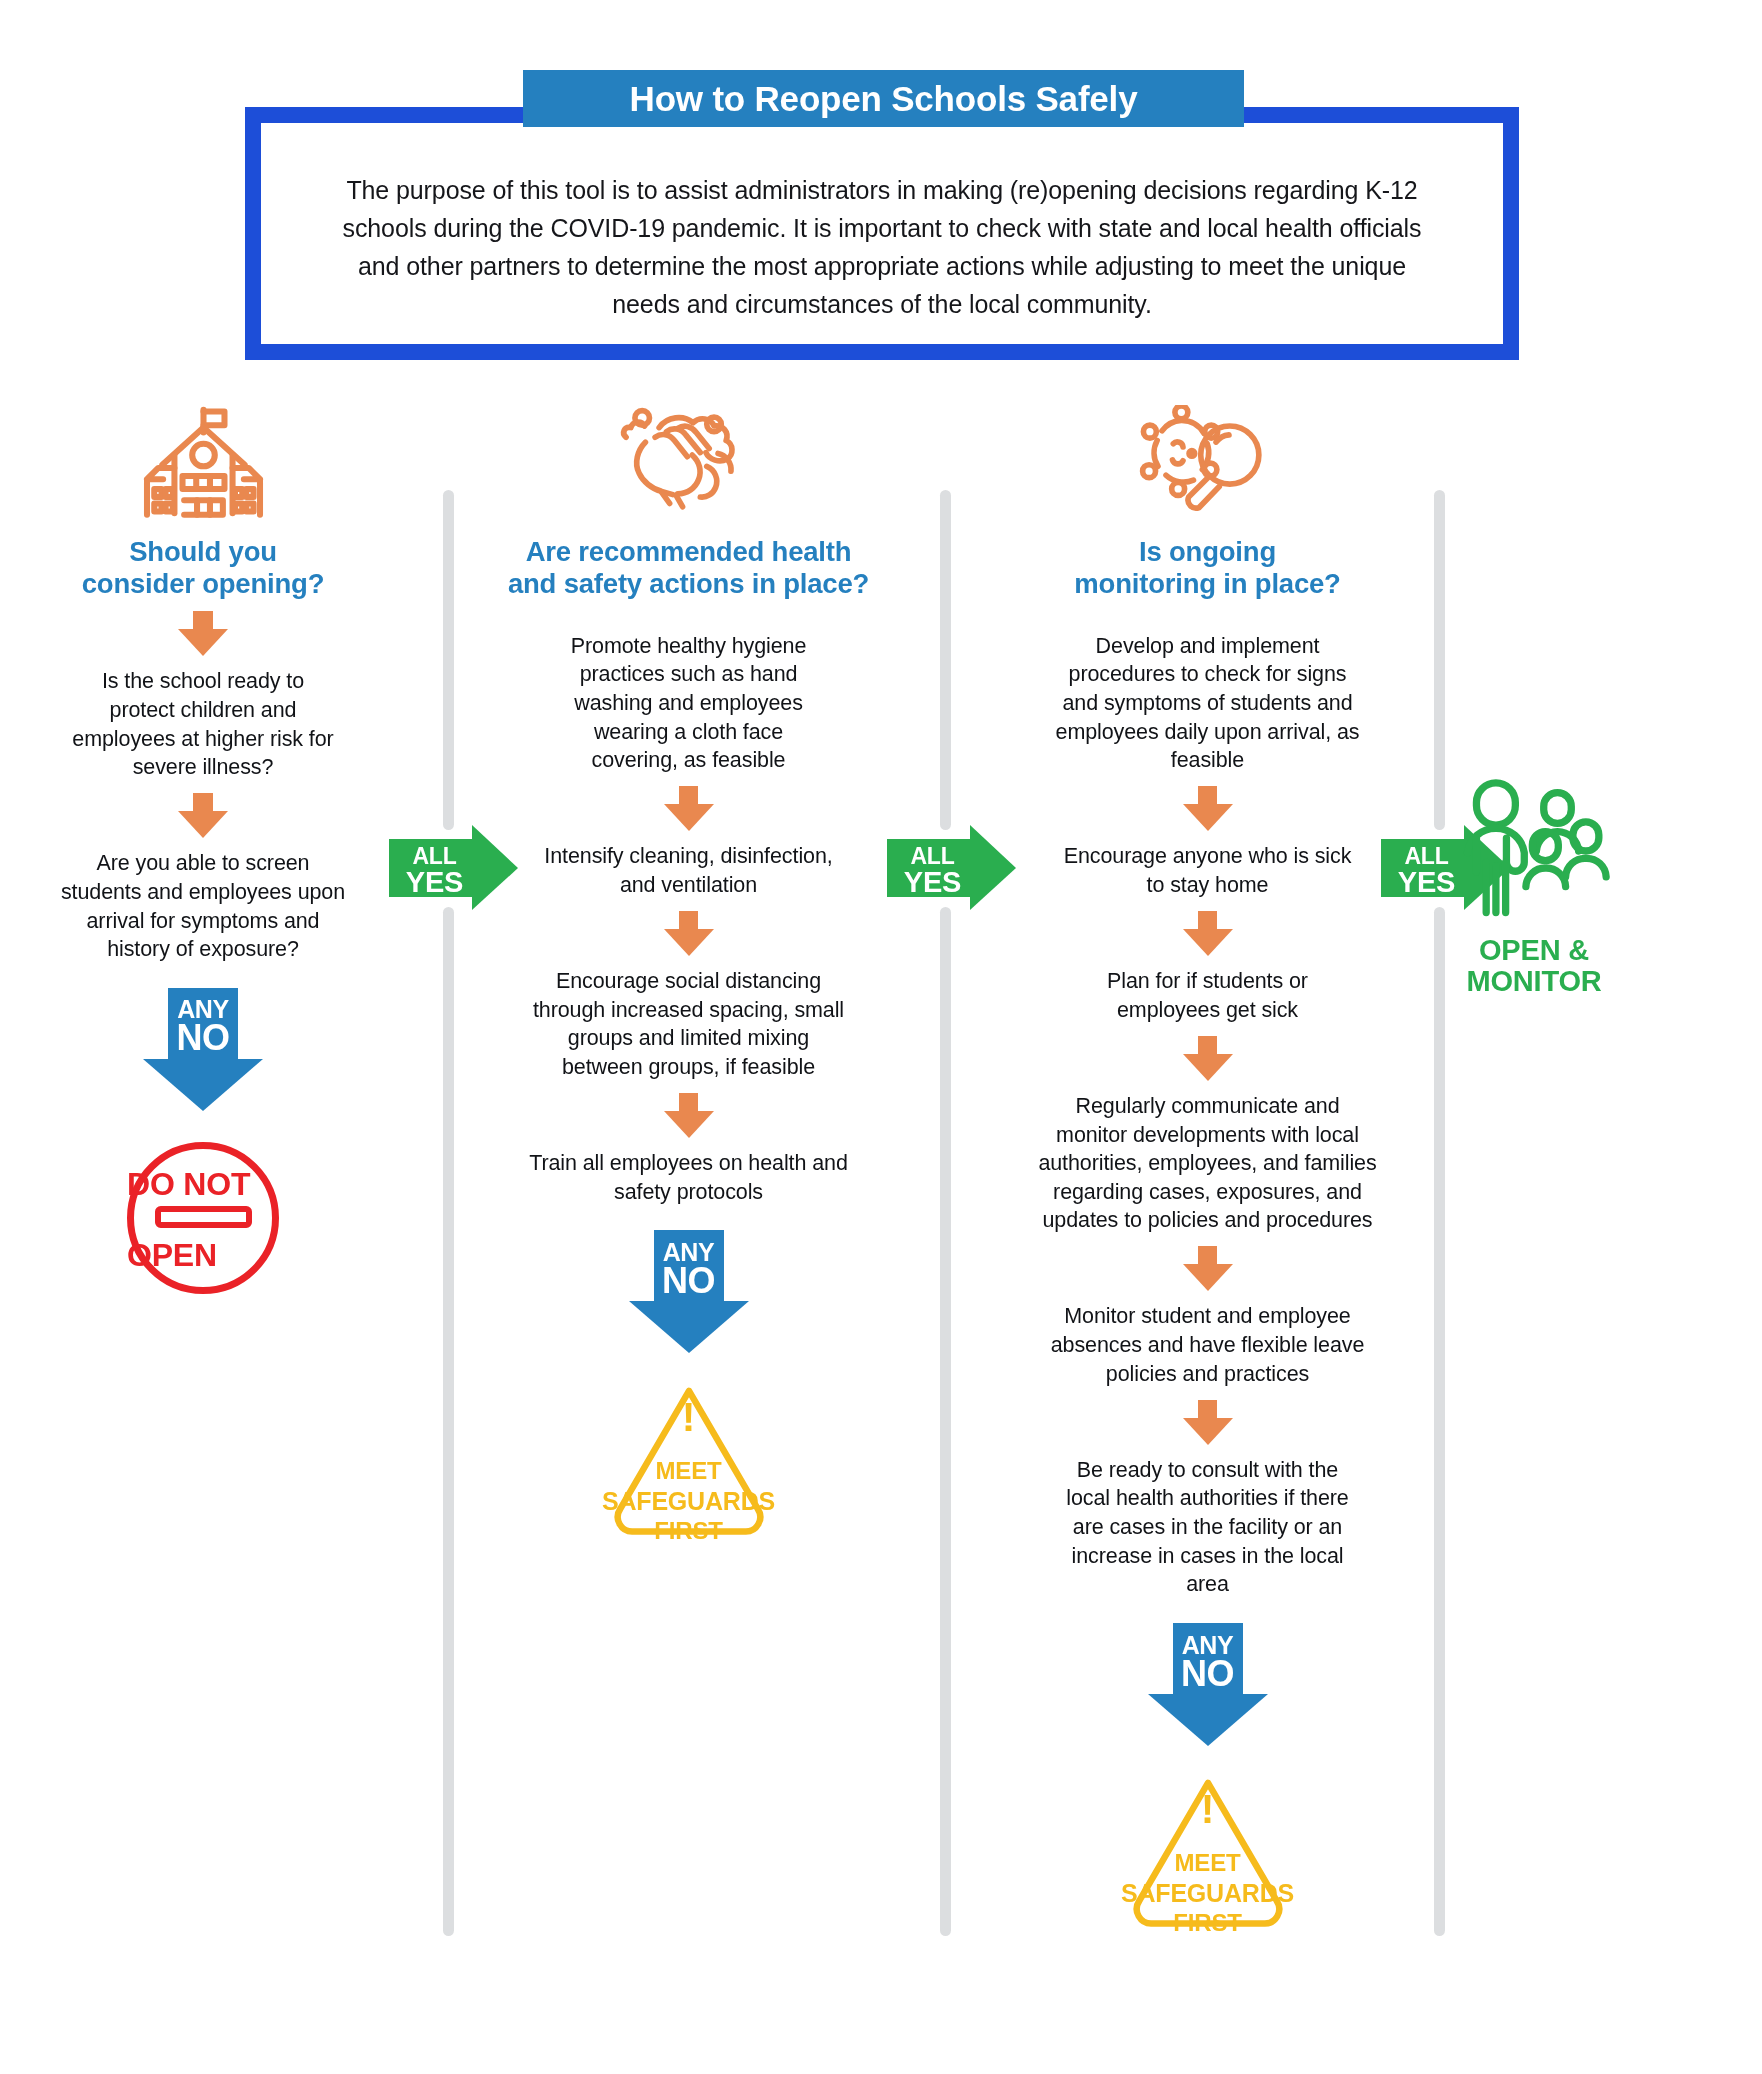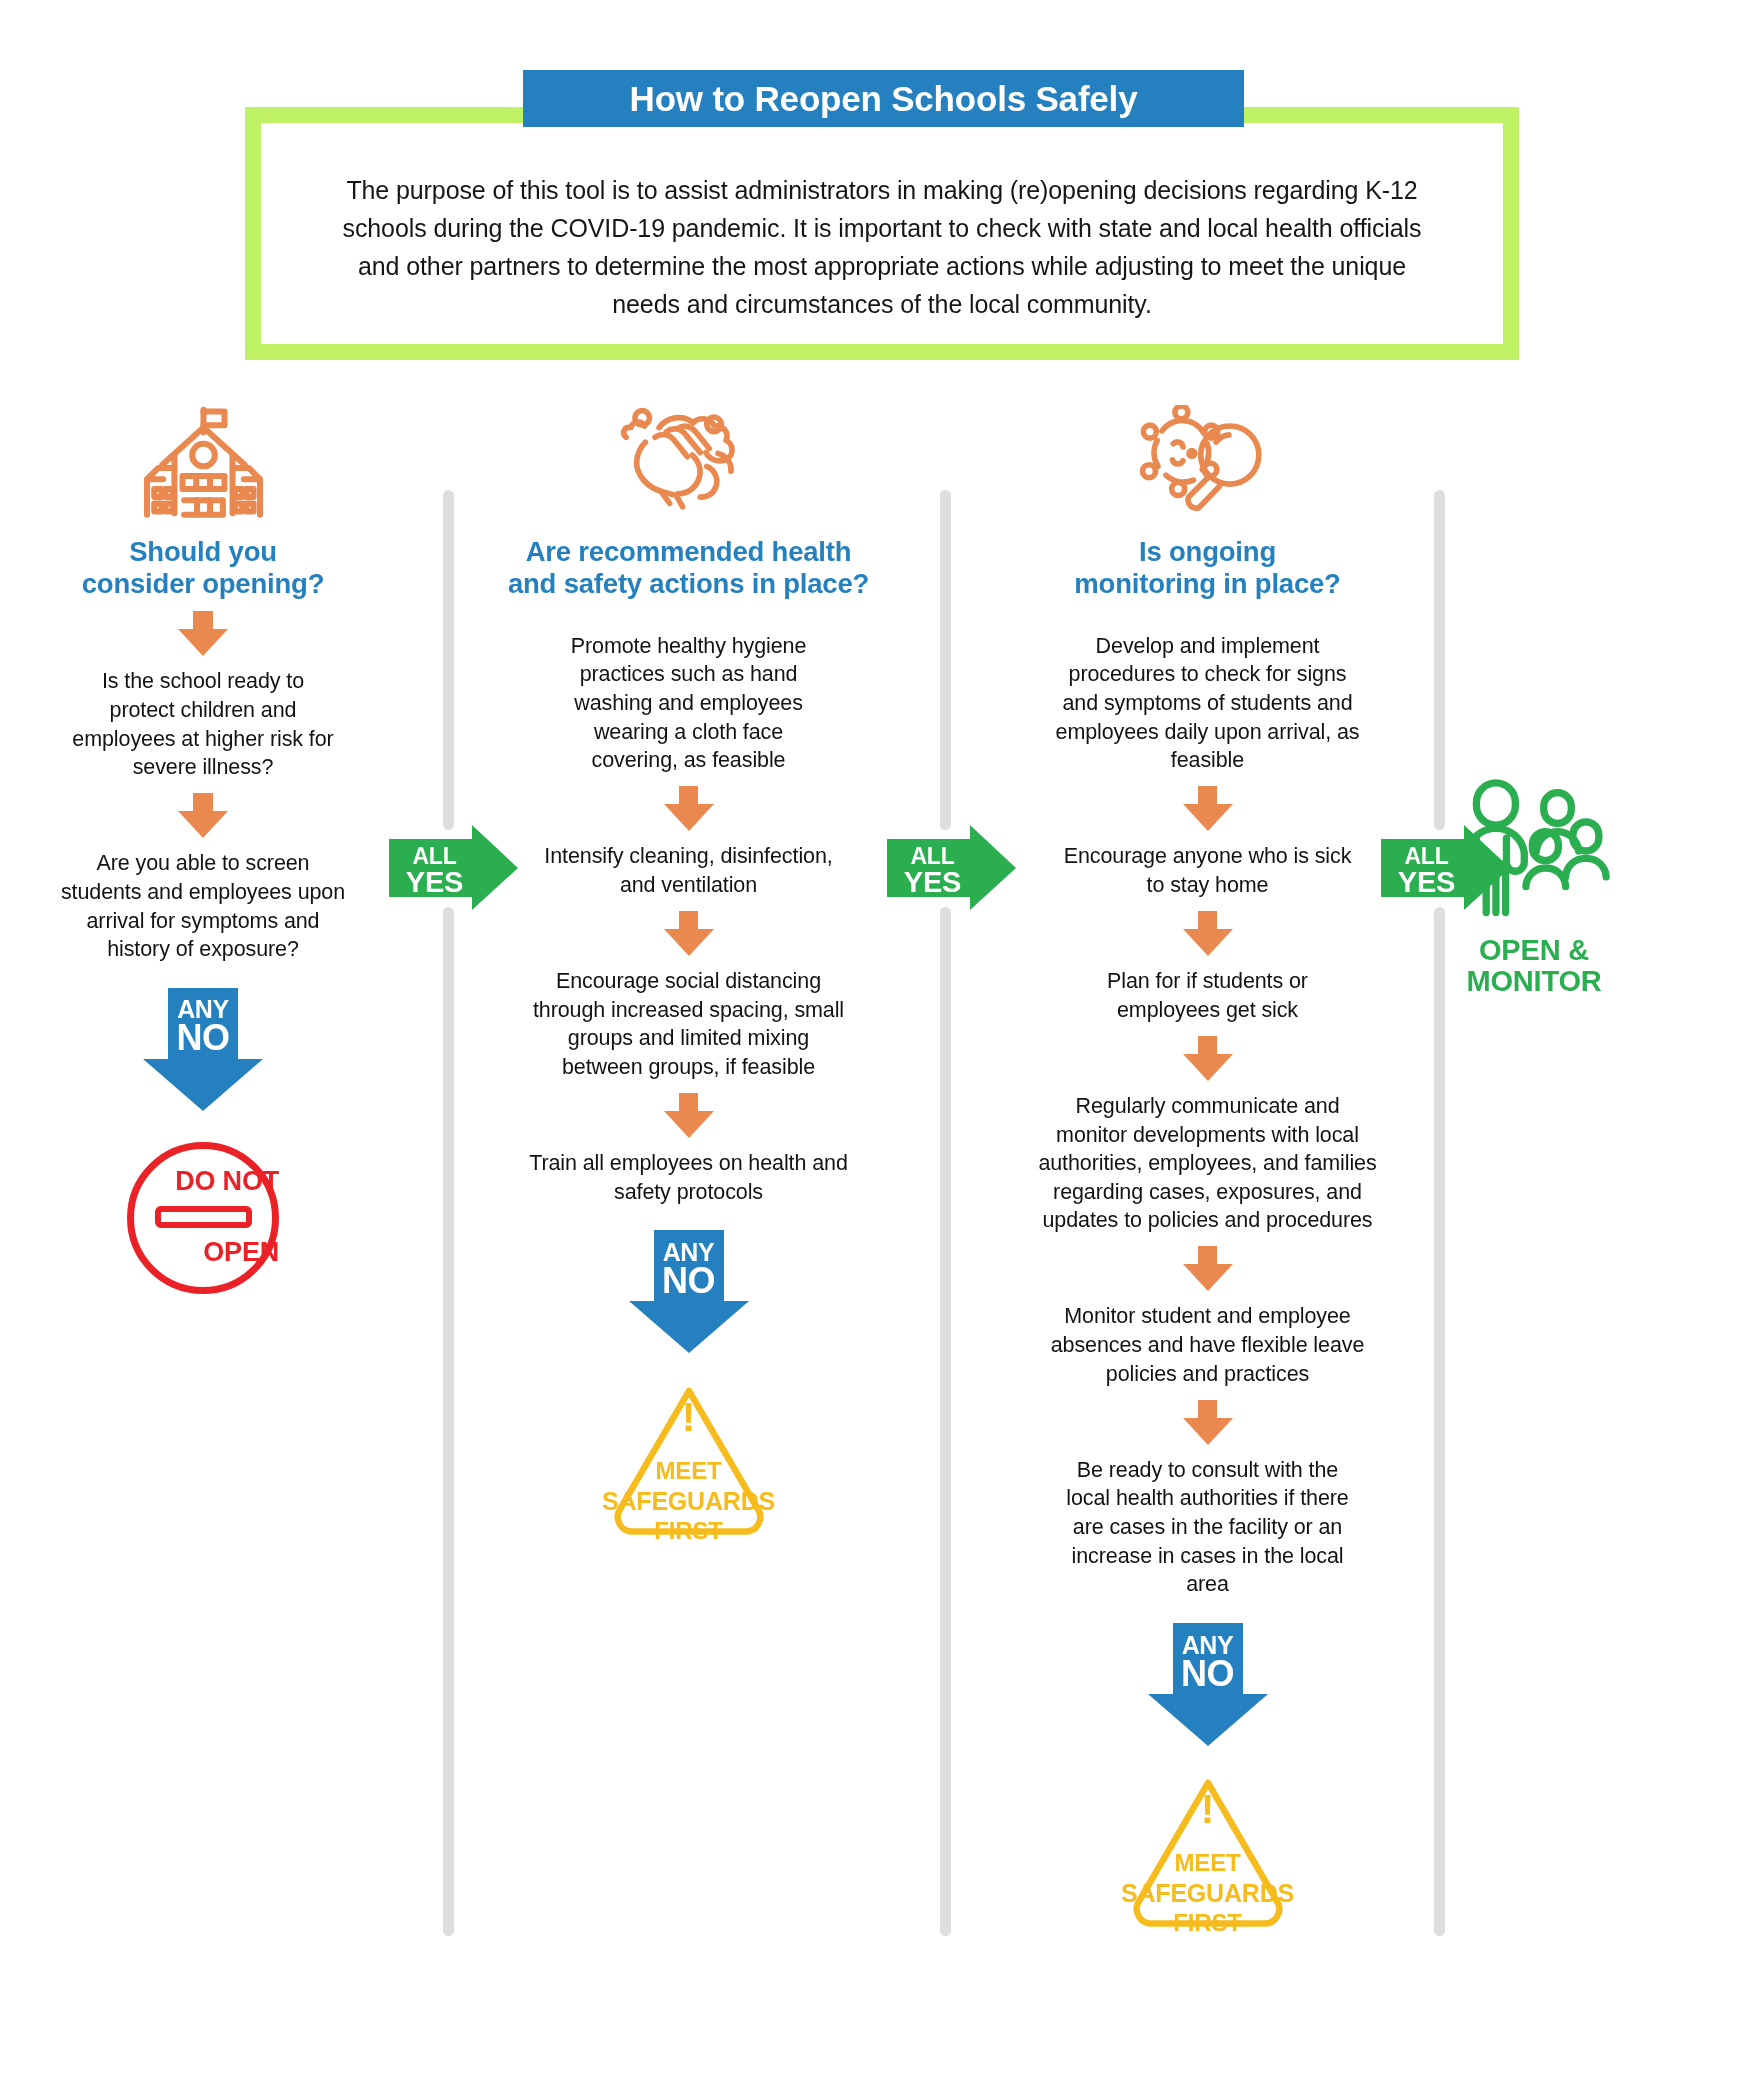--- a/index.html
+++ b/index.html
@@ -5,21 +5,21 @@
   html,body{margin:0;padding:0;}
   body{
     width:1762px;height:2074px;
     background:#ffffff;
     font-family:"Liberation Sans", sans-serif;
     position:relative;
     overflow:hidden;
   }
   #header-box{
     position:absolute;left:245px;top:107px;width:1274px;height:253px;
-    background:#bef264;
+    background:#1d4ed8;
     box-sizing:border-box;
   }
   #header-inner{
     position:absolute;left:16px;top:16px;right:16px;bottom:16px;
     background:#ffffff;
     display:flex;align-items:center;justify-content:center;
   }
   #header-body{
     width:1118px;
     text-align:center;
@@ -118,22 +118,22 @@
   }
 
   
   .donotopen{
     width:152px;height:152px;margin:31px auto 0 auto;position:relative;
   }
   .donotopen .ring{
     position:absolute;inset:0;border:7.3px solid #ea2227;border-radius:50%;
   }
   .donotopen .t1,.donotopen .t2{
-    position:absolute;left:0;width:152px;text-align:right;
-    color:#ea2227;font-weight:bold;font-size:27px;letter-spacing:-0.2px;
+    position:absolute;left:0;width:152px;text-align:left;
+    color:#ea2227;font-weight:bold;font-size:32px;letter-spacing:-0.2px;
   }
   .donotopen .t1{top:24px;}
   .donotopen .t2{top:95px;}
   .donotopen .bar{
     position:absolute;left:27.5px;top:64px;width:97px;height:22px;
     border:6.5px solid #ea2227;border-radius:5.7px;box-sizing:border-box;
   }
 
   
   .safeguards{

